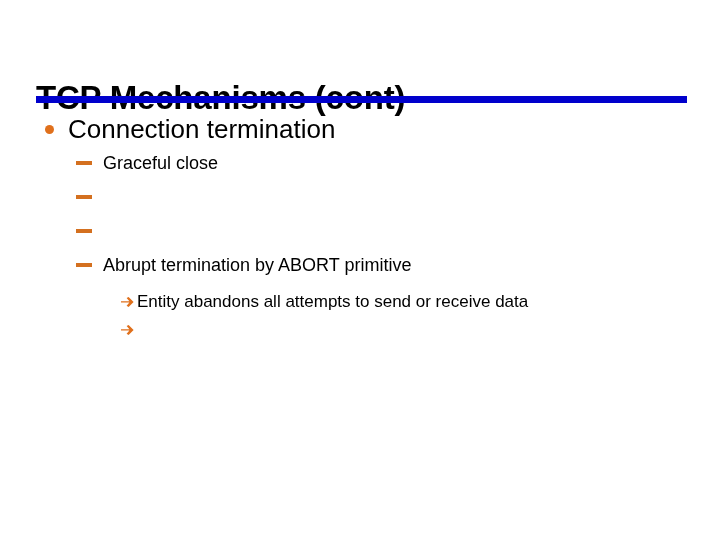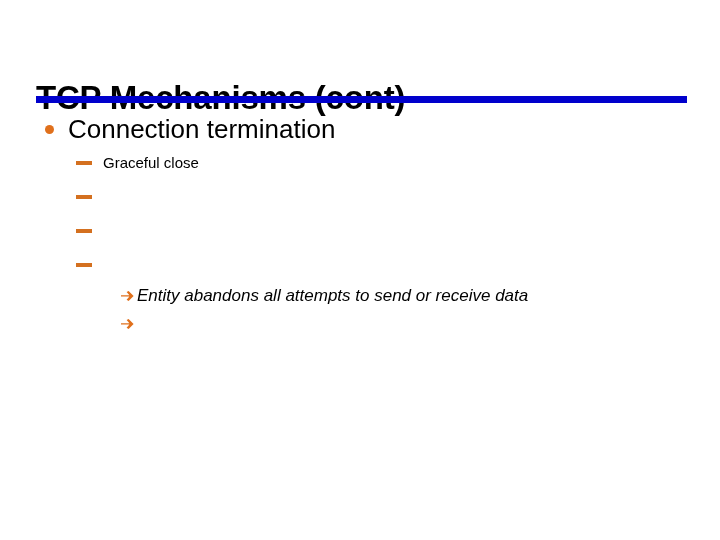--- a/index.html
+++ b/index.html
@@ -72,21 +72,21 @@
     top: 13px;
     width: 9px;
     height: 9px;
     border-radius: 50%;
     background: #E0701C;
   }
 
   
   .lvl2 {
     padding-left: 103px;
-    font-size: 15px;
+    font-size: 18px;
     line-height: 34px;
     height: 34px;
     white-space: nowrap;
   }
   .lvl2 .marker {
     position: absolute;
     left: 76px;
     top: 15px;
     width: 16px;
     height: 4px;
@@ -105,21 +105,21 @@
     position: absolute;
     left: 120px;
     top: 7px;
     width: 15px;
     height: 14px;
     line-height: 14px;
   }
   .lvl3 .marker svg { display: block; }
 
   .group-lvl3 {
-    font-style: italic;
+    margin-top: 6px;
   }
 
   .txt { display: inline; }
 </style>
 </head>
 <body>
 
 <div class="slide">
 
   <h1 class="slide-title">TCP Mechanisms (cont)</h1>
@@ -141,20 +141,21 @@
     <div class="lvl lvl2">
       <span class="marker"></span>
     </div>
 
     <div class="lvl lvl2">
       <span class="marker"></span>
     </div>
 
     <div class="lvl lvl2">
       <span class="marker"></span>
+      <span class="txt">Abrupt termination by ABORT primitive</span>
     </div>
 
     <div class="group-lvl3">
 
       <div class="lvl lvl3">
         <span class="marker">
           <svg width="15" height="14" viewBox="0 0 15 14" aria-hidden="true">
             <path d="M1 7.6 L9.4 7.6 L6.6 10.8 L8.6 11.9 L13.6 6.9 L8.6 1.9 L6.6 3.1 L9.4 6.2 L1 6.2 Z" fill="#E0701C"></path>
           </svg>
         </span>

